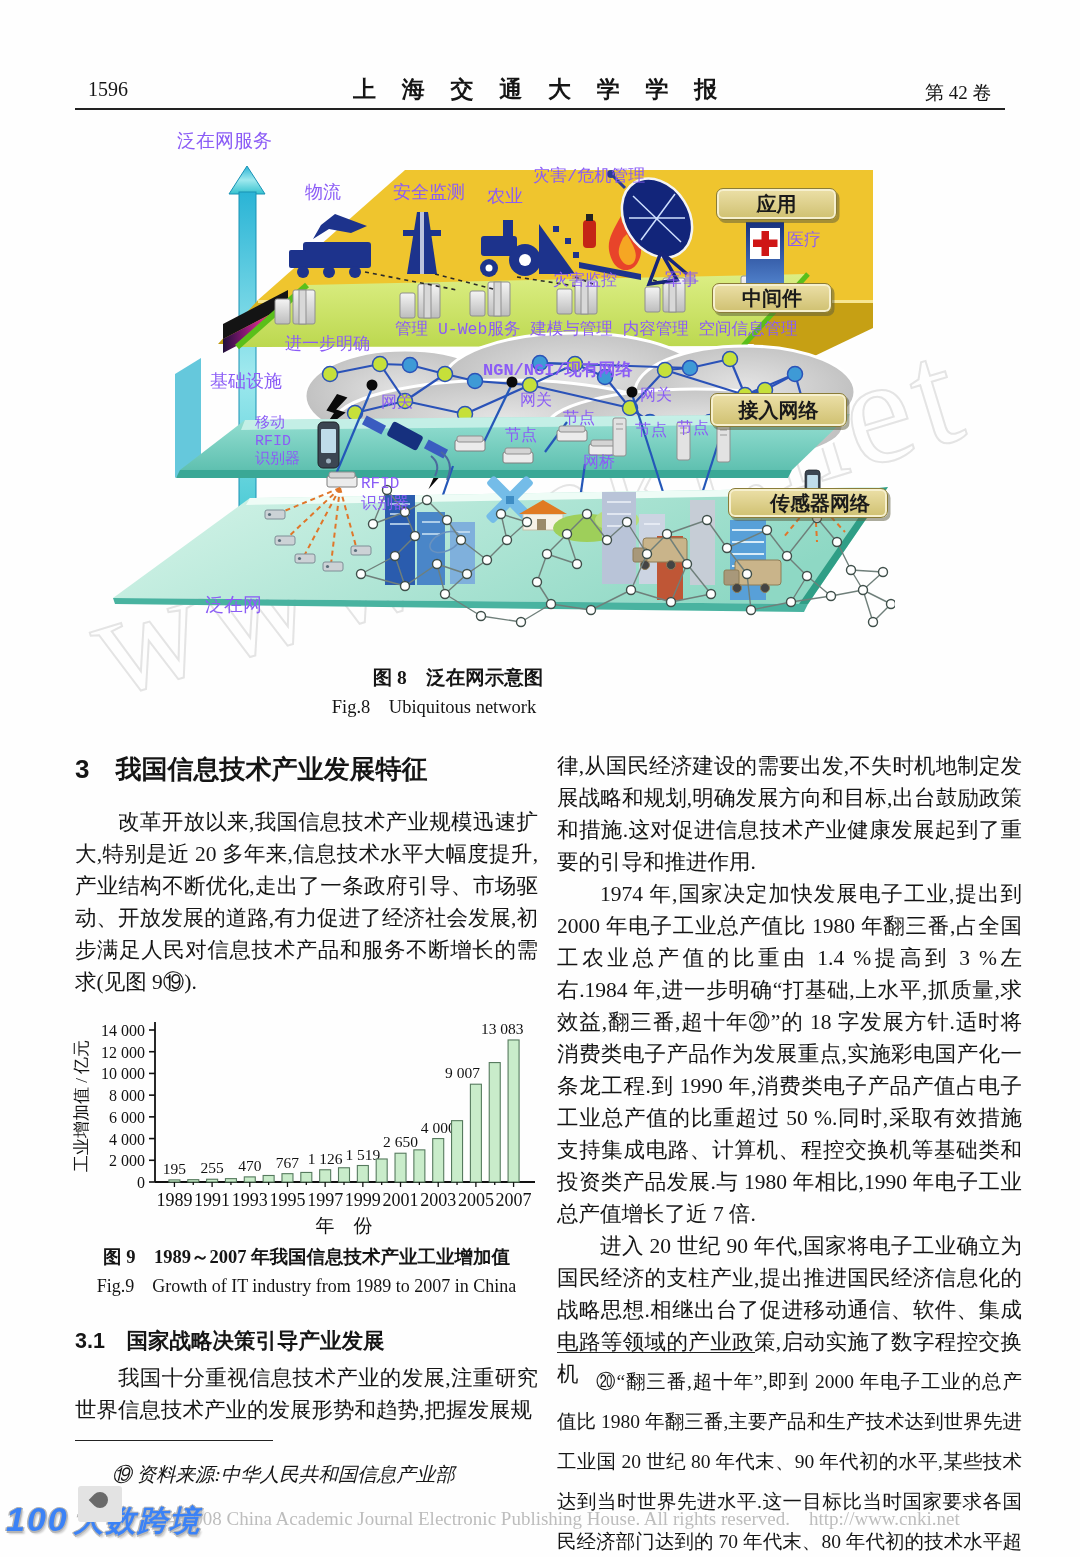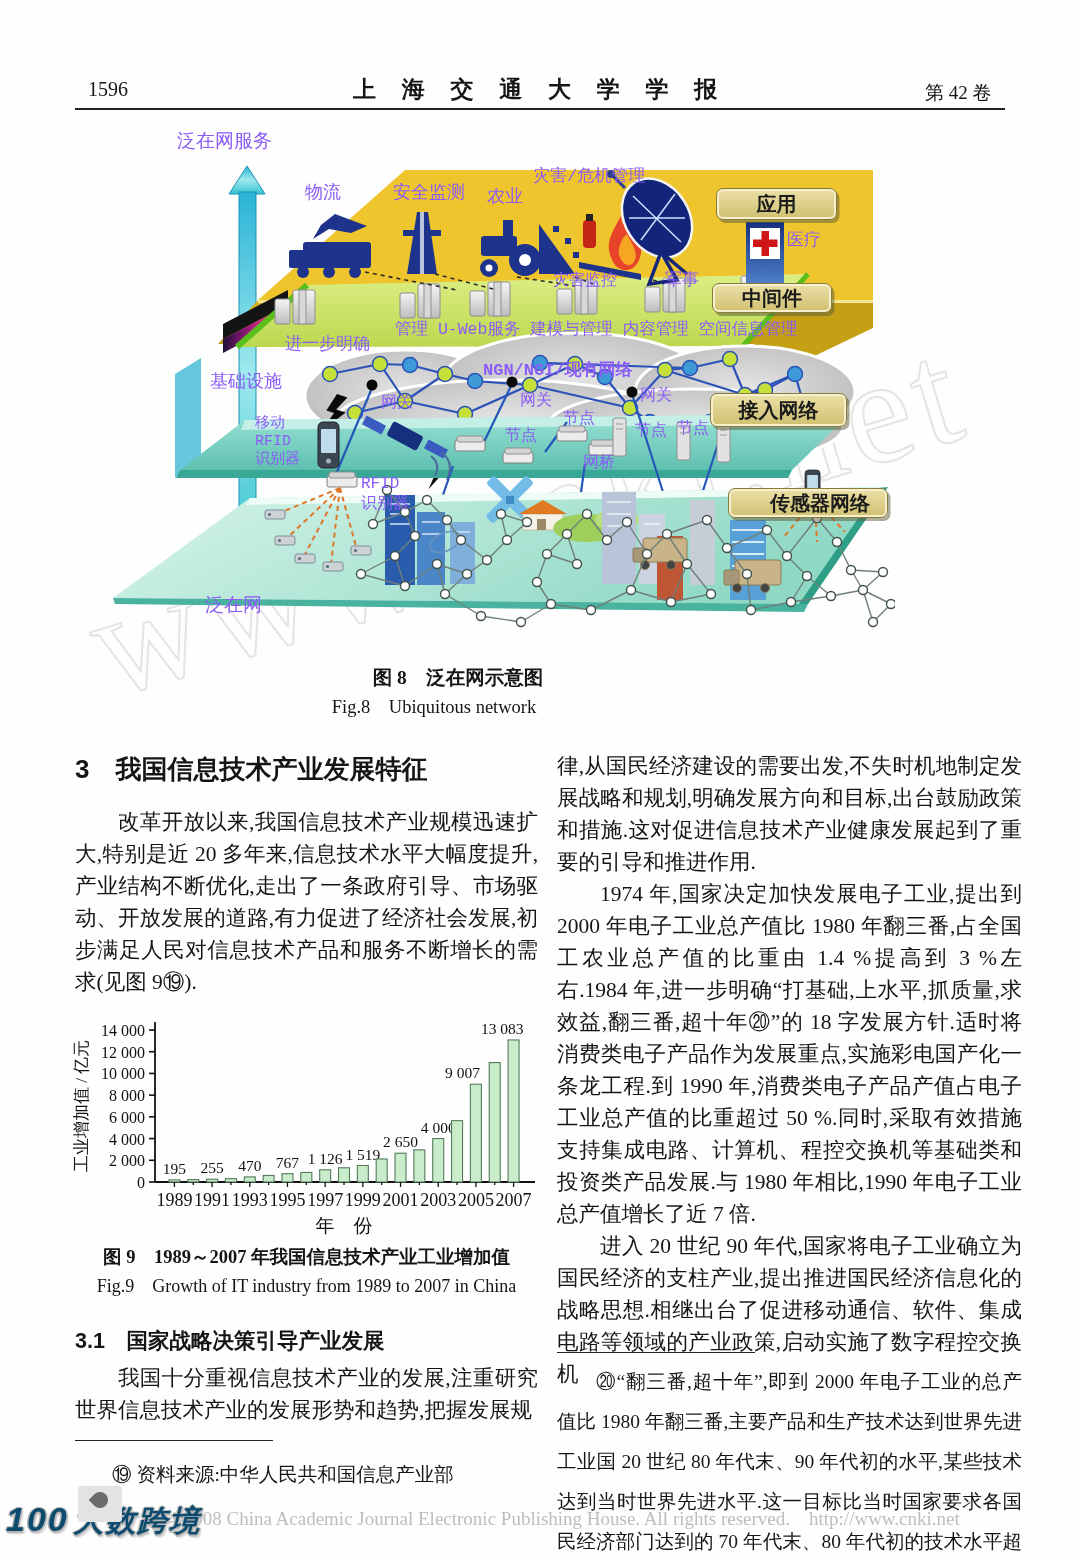--- a/index.html
+++ b/index.html
@@ -20,21 +20,21 @@
   .fncol{font-size:19.5px;line-height:40px;text-align:justify;}
   .rule{position:absolute;height:0;border-top:2px solid #222;}
   .watermark-diag{position:absolute;left:120px;top:560px;width:1000px;height:420px;
       z-index:0;pointer-events:none;}
   .watermark-diag span{display:block;transform:rotate(-17deg);transform-origin:0 100%;
       font-size:150px;font-family:"Liberation Serif",serif;color:transparent;
       -webkit-text-stroke:2px #dedede;letter-spacing:6px;opacity:.8;}
   .content{position:absolute;z-index:1;}
   .brandwrap{position:absolute;left:6px;top:1500px;z-index:2;
       font-family:"Liberation Sans",sans-serif;}
-  .brandtxt{font-size:30px;font-weight:bold;font-style:italic;color:#0c4a6e;
+  .brandtxt{font-size:30px;font-weight:bold;font-style:italic;color:#3b82f6;
       text-shadow:-1.5px 0 #b5b5b5,1.5px 0 #b5b5b5,0 -1.5px #b5b5b5,0 1.5px #b5b5b5,2px 3px 2px #cfcfcf;
       letter-spacing:2px;}
   .footer{position:absolute;left:0;top:1508px;width:1080px;text-align:center;
       color:#bdbdbd;font-size:19px;z-index:1;}
 </style>
 </head>
 <body>
 
 <div class="watermark-diag">
   <span>www.cnki.net</span>
@@ -635,21 +635,21 @@
       <text font-family="'Liberation Serif',serif" fill="#111" x="271" y="224" font-size="19" text-anchor="middle">年　份</text>
       <text font-family="'Liberation Serif',serif" fill="#111" x="14" y="98" font-size="17" text-anchor="middle" transform="rotate(-90 14 98)">工业增加值 / 亿元</text>
     </svg>
 </div>
 <div class="content abs capcn" style="left:75px;top:1244px;width:463px;text-align:center;font-size:18.5px;">图 9　1989～2007 年我国信息技术产业工业增加值</div>
 <div class="content abs capen" style="left:75px;top:1274px;width:463px;text-align:center;font-size:18px;">Fig.9　Growth of IT industry from 1989 to 2007 in China</div>
 
 <div class="content abs" style="left:75px;top:1326px;width:463px;font-size:21.5px;font-weight:bold;font-family:'Liberation Sans',sans-serif;">3.1　国家战略决策引导产业发展</div>
 <div class="content abs jtext indent" style="left:75px;top:1362px;width:463px;">我国十分重视信息技术产业的发展,注重研究世界信息技术产业的发展形势和趋势,把握发展规</div>
 <div class="content rule" style="left:75px;top:1440px;width:198px;border-top-width:1.8px;"></div>
-<div class="content abs fncol" style="left:112px;top:1455px;width:426px;">⑲ 资料来源:中华人民共和国信息产业部</div>
+<div class="content abs fncol" style="left:112px;top:1455px;width:426px;font-style:italic;">⑲ 资料来源:中华人民共和国信息产业部</div>
 
 <div class="content abs jtext" style="left:557px;top:750px;width:465px;">律,从国民经济建设的需要出发,不失时机地制定发展战略和规划,明确发展方向和目标,出台鼓励政策和措施.这对促进信息技术产业健康发展起到了重要的引导和推进作用.</div>
 <div class="content abs jtext indent" style="left:557px;top:878px;width:465px;">1974 年,国家决定加快发展电子工业,提出到 2000 年电子工业总产值比 1980 年翻三番,占全国工农业总产值的比重由 1.4 %提高到 3 %左右.1984 年,进一步明确“打基础,上水平,抓质量,求效益,翻三番,超十年⑳”的 18 字发展方针.适时将消费类电子产品作为发展重点,实施彩电国产化一条龙工程.到 1990 年,消费类电子产品产值占电子工业总产值的比重超过 50 %.同时,采取有效措施支持集成电路、计算机、程控交换机等基础类和投资类产品发展.与 1980 年相比,1990 年电子工业总产值增长了近 7 倍.</div>
 <div class="content abs jtext indent" style="left:557px;top:1230px;width:465px;">进入 20 世纪 90 年代,国家将电子工业确立为国民经济的支柱产业,提出推进国民经济信息化的战略思想.相继出台了促进移动通信、软件、集成电路等领域的产业政策,启动实施了数字程控交换机</div>
 <div class="content rule" style="left:557px;top:1352px;width:198px;border-top-width:1.8px;"></div>
 <div class="content abs fncol indent" style="left:557px;top:1362px;width:465px;">⑳“翻三番,超十年”,即到 2000 年电子工业的总产值比 1980 年翻三番,主要产品和生产技术达到世界先进工业国 20 世纪 80 年代末、90 年代初的水平,某些技术达到当时世界先进水平.这一目标比当时国家要求各国民经济部门达到的 70 年代末、80 年代初的技术水平超前 10 年</div>
 
 <div class="footer">
   <span>© 1994-2008 China Academic Journal Electronic Publishing House. All rights reserved.</span>&nbsp;&nbsp;&nbsp;
   <span>http://www.cnki.net</span>

